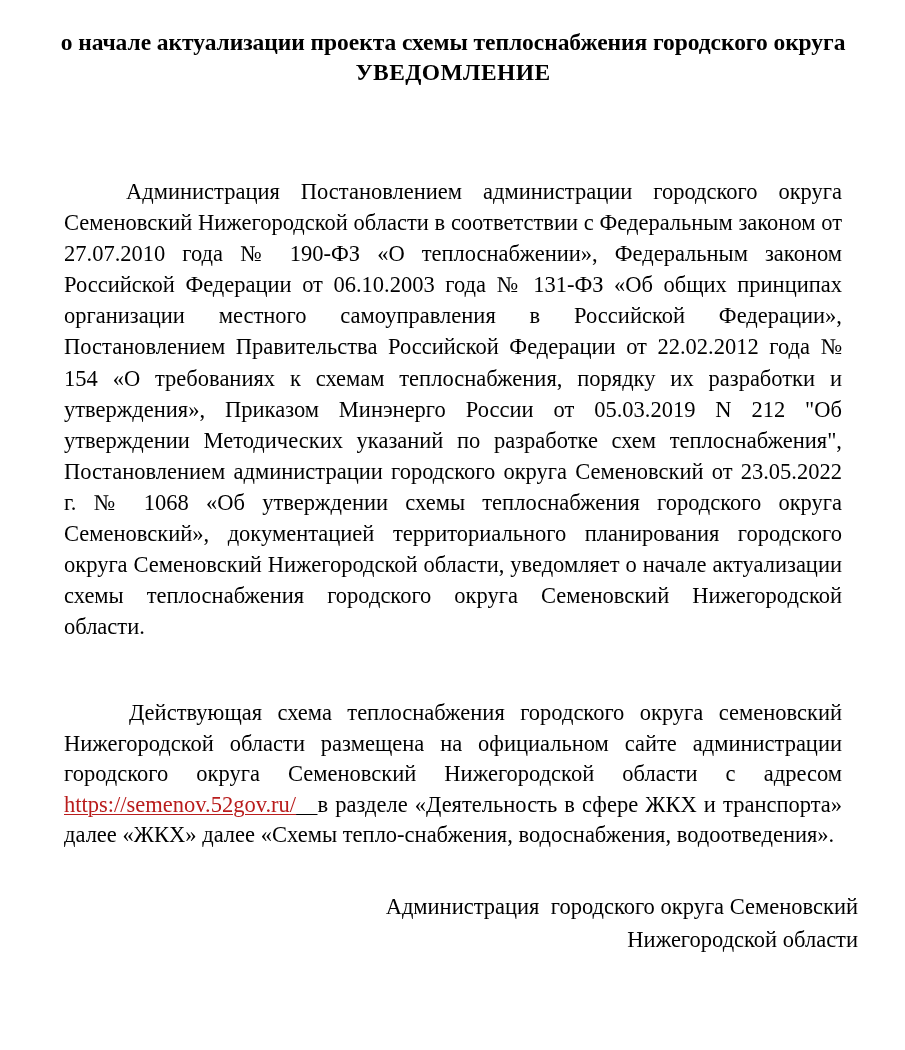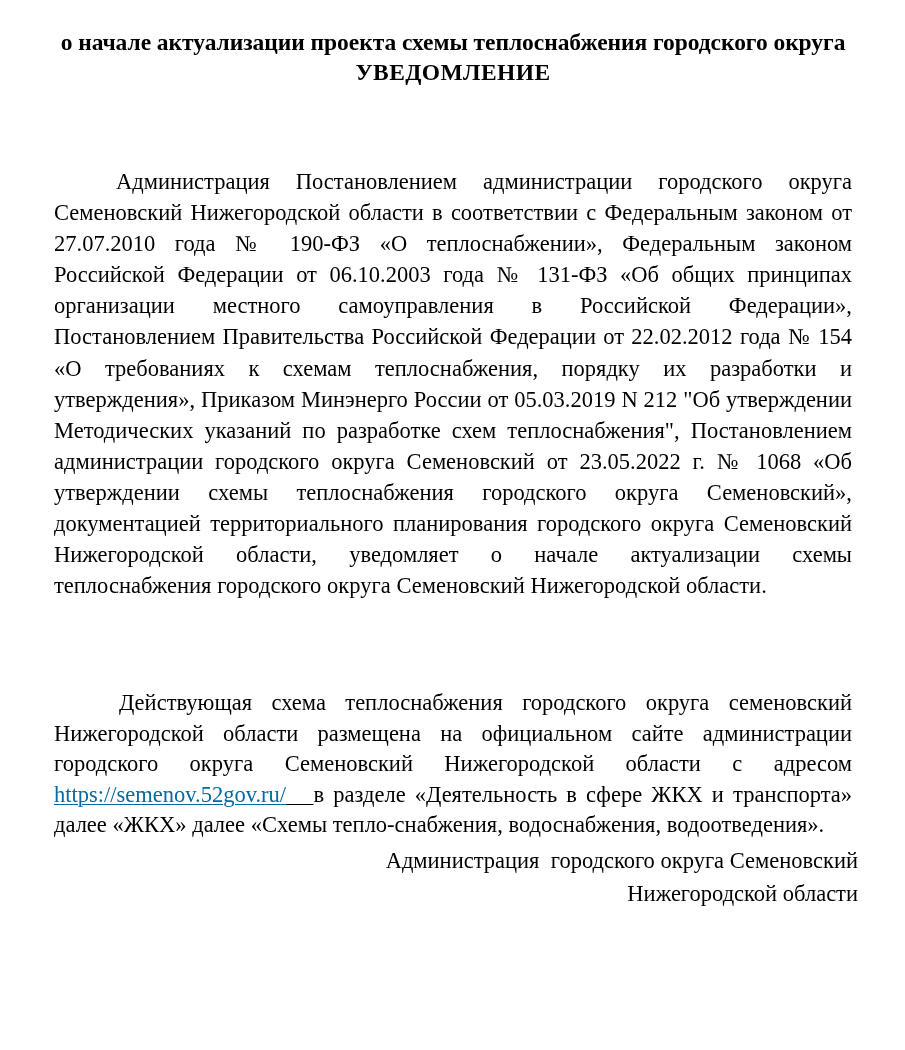--- a/index.html
+++ b/index.html
@@ -56,48 +56,48 @@
   }
   #para-one { top: 160px; }
   #para-two { top: 682px; }
 
   .para {
     font-size: 22.5px;
     line-height: 31.1px;
     text-align: justify;
     text-justify: inter-word;
     text-indent: 62px;
-    margin: 6px;
+    margin: 16px;
     hyphens: none;
     word-spacing: 0.1px;
   }
   .para.p2 {
     line-height: 30.6px;
     text-indent: 65px;
   }
 
   .url-link {
     text-decoration: underline;
     text-underline-offset: 2px;
     text-decoration-thickness: 1.4px;
-    color: #0369a1;
+    color: #b91c1c;
     white-space: nowrap;
   }
   .url-pad {
     text-decoration: underline;
     text-underline-offset: 2px;
     text-decoration-thickness: 1.4px;
     white-space: pre;
   }
 
   
   .signature-block {
     position: absolute;
     left: 48px;
-    top: 844px;
+    top: 890px;
     width: 810px;
     text-align: right;
   }
   .sig-line {
     font-size: 22.5px;
     line-height: 33px;
     white-space: pre;
   }
 </style>
 </head>

